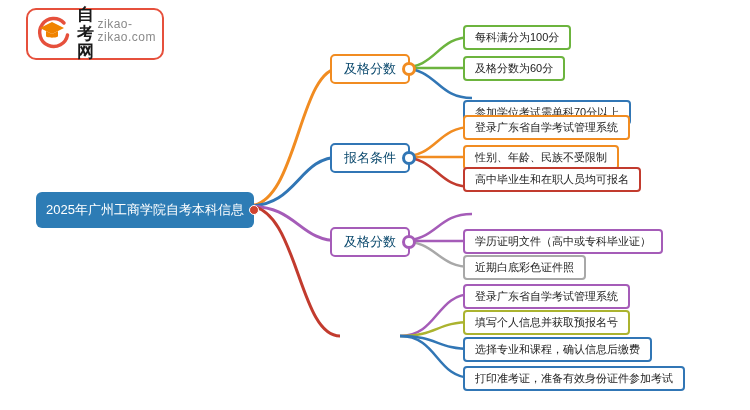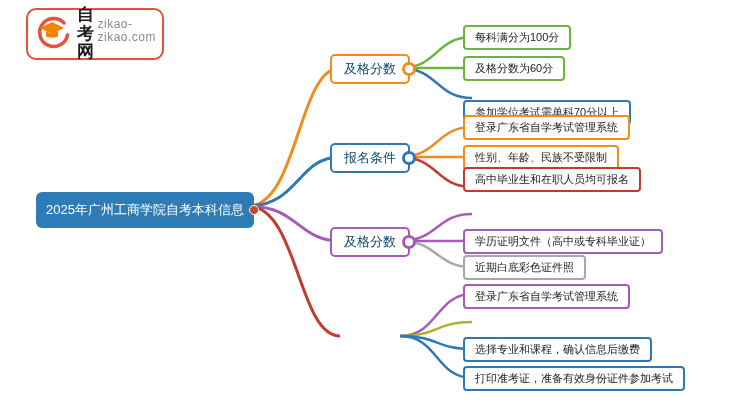--- a/index.html
+++ b/index.html
@@ -106,16 +106,17 @@
   <div class="leaf c-blue" style="top:100px">参加学位考试需单科70分以上</div>
 
   <div class="leaf c-orange" style="top:115px">登录广东省自学考试管理系统</div>
   <div class="leaf c-orange" style="top:145px">性别、年龄、民族不受限制</div>
   <div class="leaf c-red" style="top:167px">高中毕业生和在职人员均可报名</div>
 
   <div class="leaf c-purple" style="top:229px">学历证明文件（高中或专科毕业证）</div>
   <div class="leaf c-gray" style="top:255px">近期白底彩色证件照</div>
 
   <div class="leaf c-purple" style="top:284px">登录广东省自学考试管理系统</div>
+  <div class="leaf c-olive" style="top:310px">填写个人信息并获取预报名号</div>
   <div class="leaf c-blue" style="top:366px">打印准考证，准备有效身份证件参加考试</div>
   <div class="leaf c-blue" style="top:337px">选择专业和课程，确认信息后缴费</div>
 
 </div>
 
 </body></html>

